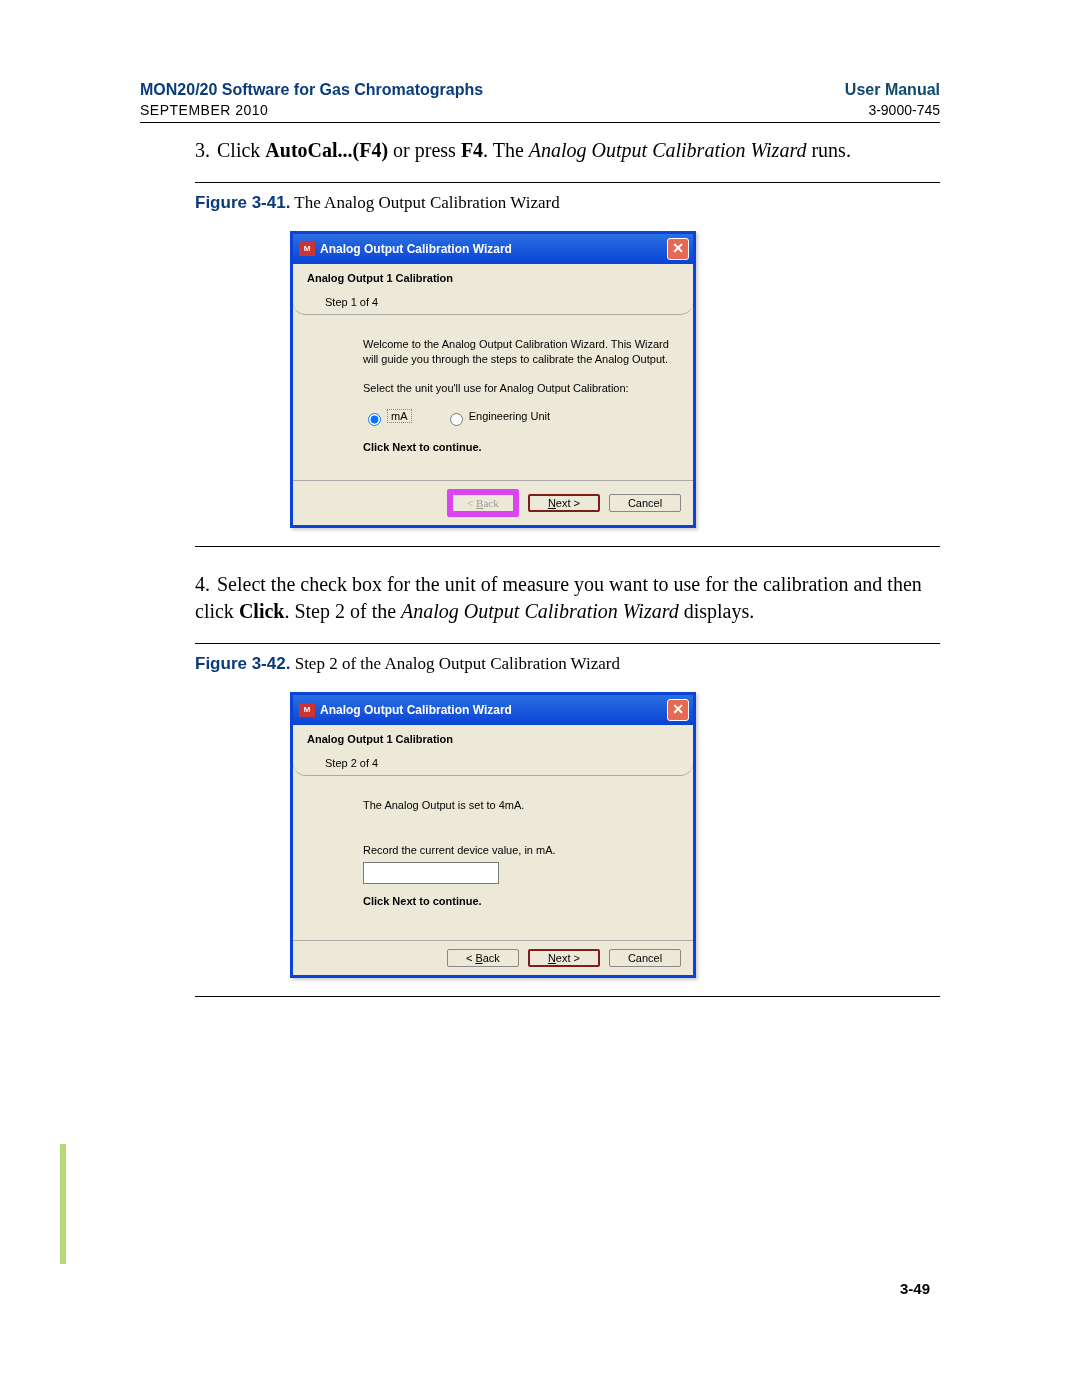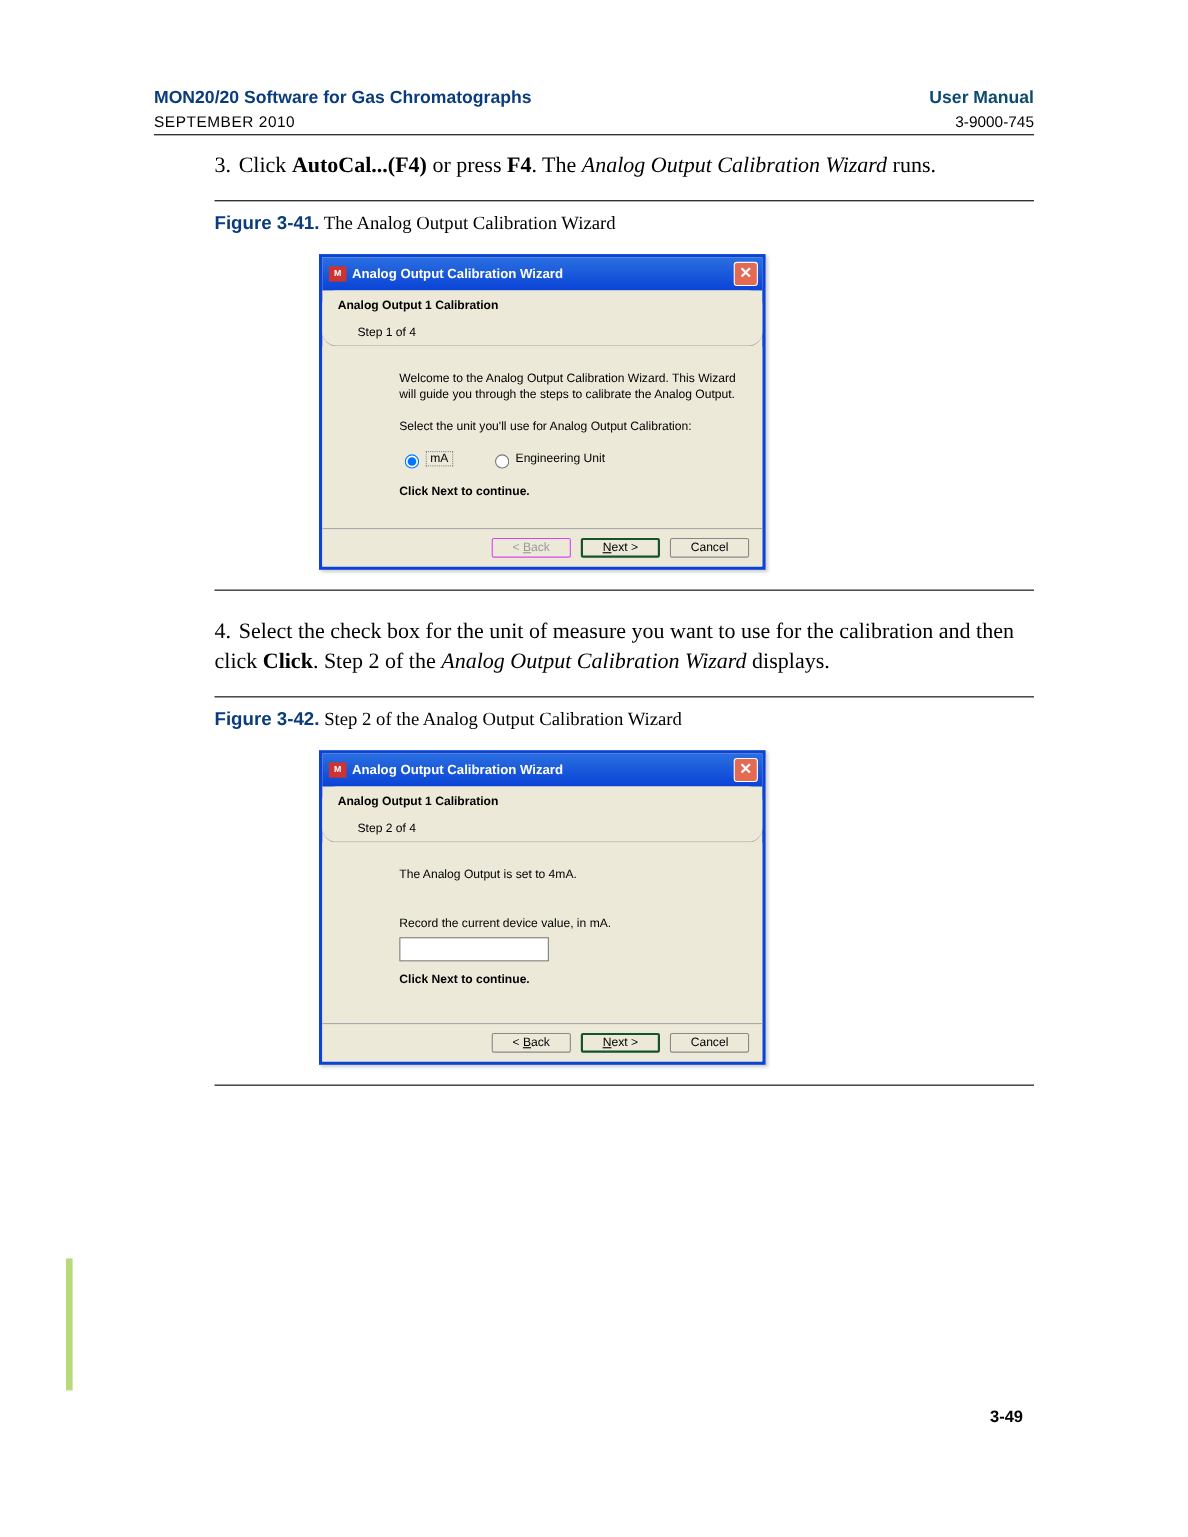--- a/index.html
+++ b/index.html
@@ -179,27 +179,28 @@
   font-size: 11px;
   padding: 2px 0;
   width: 72px;
   margin-left: 6px;
   background: #ece9d8;
   border: 1px solid #888;
   border-radius: 2px;
   cursor: pointer;
 }
 .dlg-btn.default {
-  border: 2px solid #14532d;
+  border: 2px solid #7f1d1d;
   padding: 1px 0;
 }
 .dlg-btn.disabled {
   color: #999;
-  border: 1px solid #d946ef;
+  border: 6px solid #d946ef;
   cursor: default;
+  font-family: Liberation Serif, serif;
 }
 .bold { font-weight: bold; }
 .italic { font-style: italic; }
 .page-num {
   position: absolute;
   right: 150px;
   bottom: 100px;
   font-family: Arial, sans-serif;
   font-weight: bold;
   font-size: 15px;

